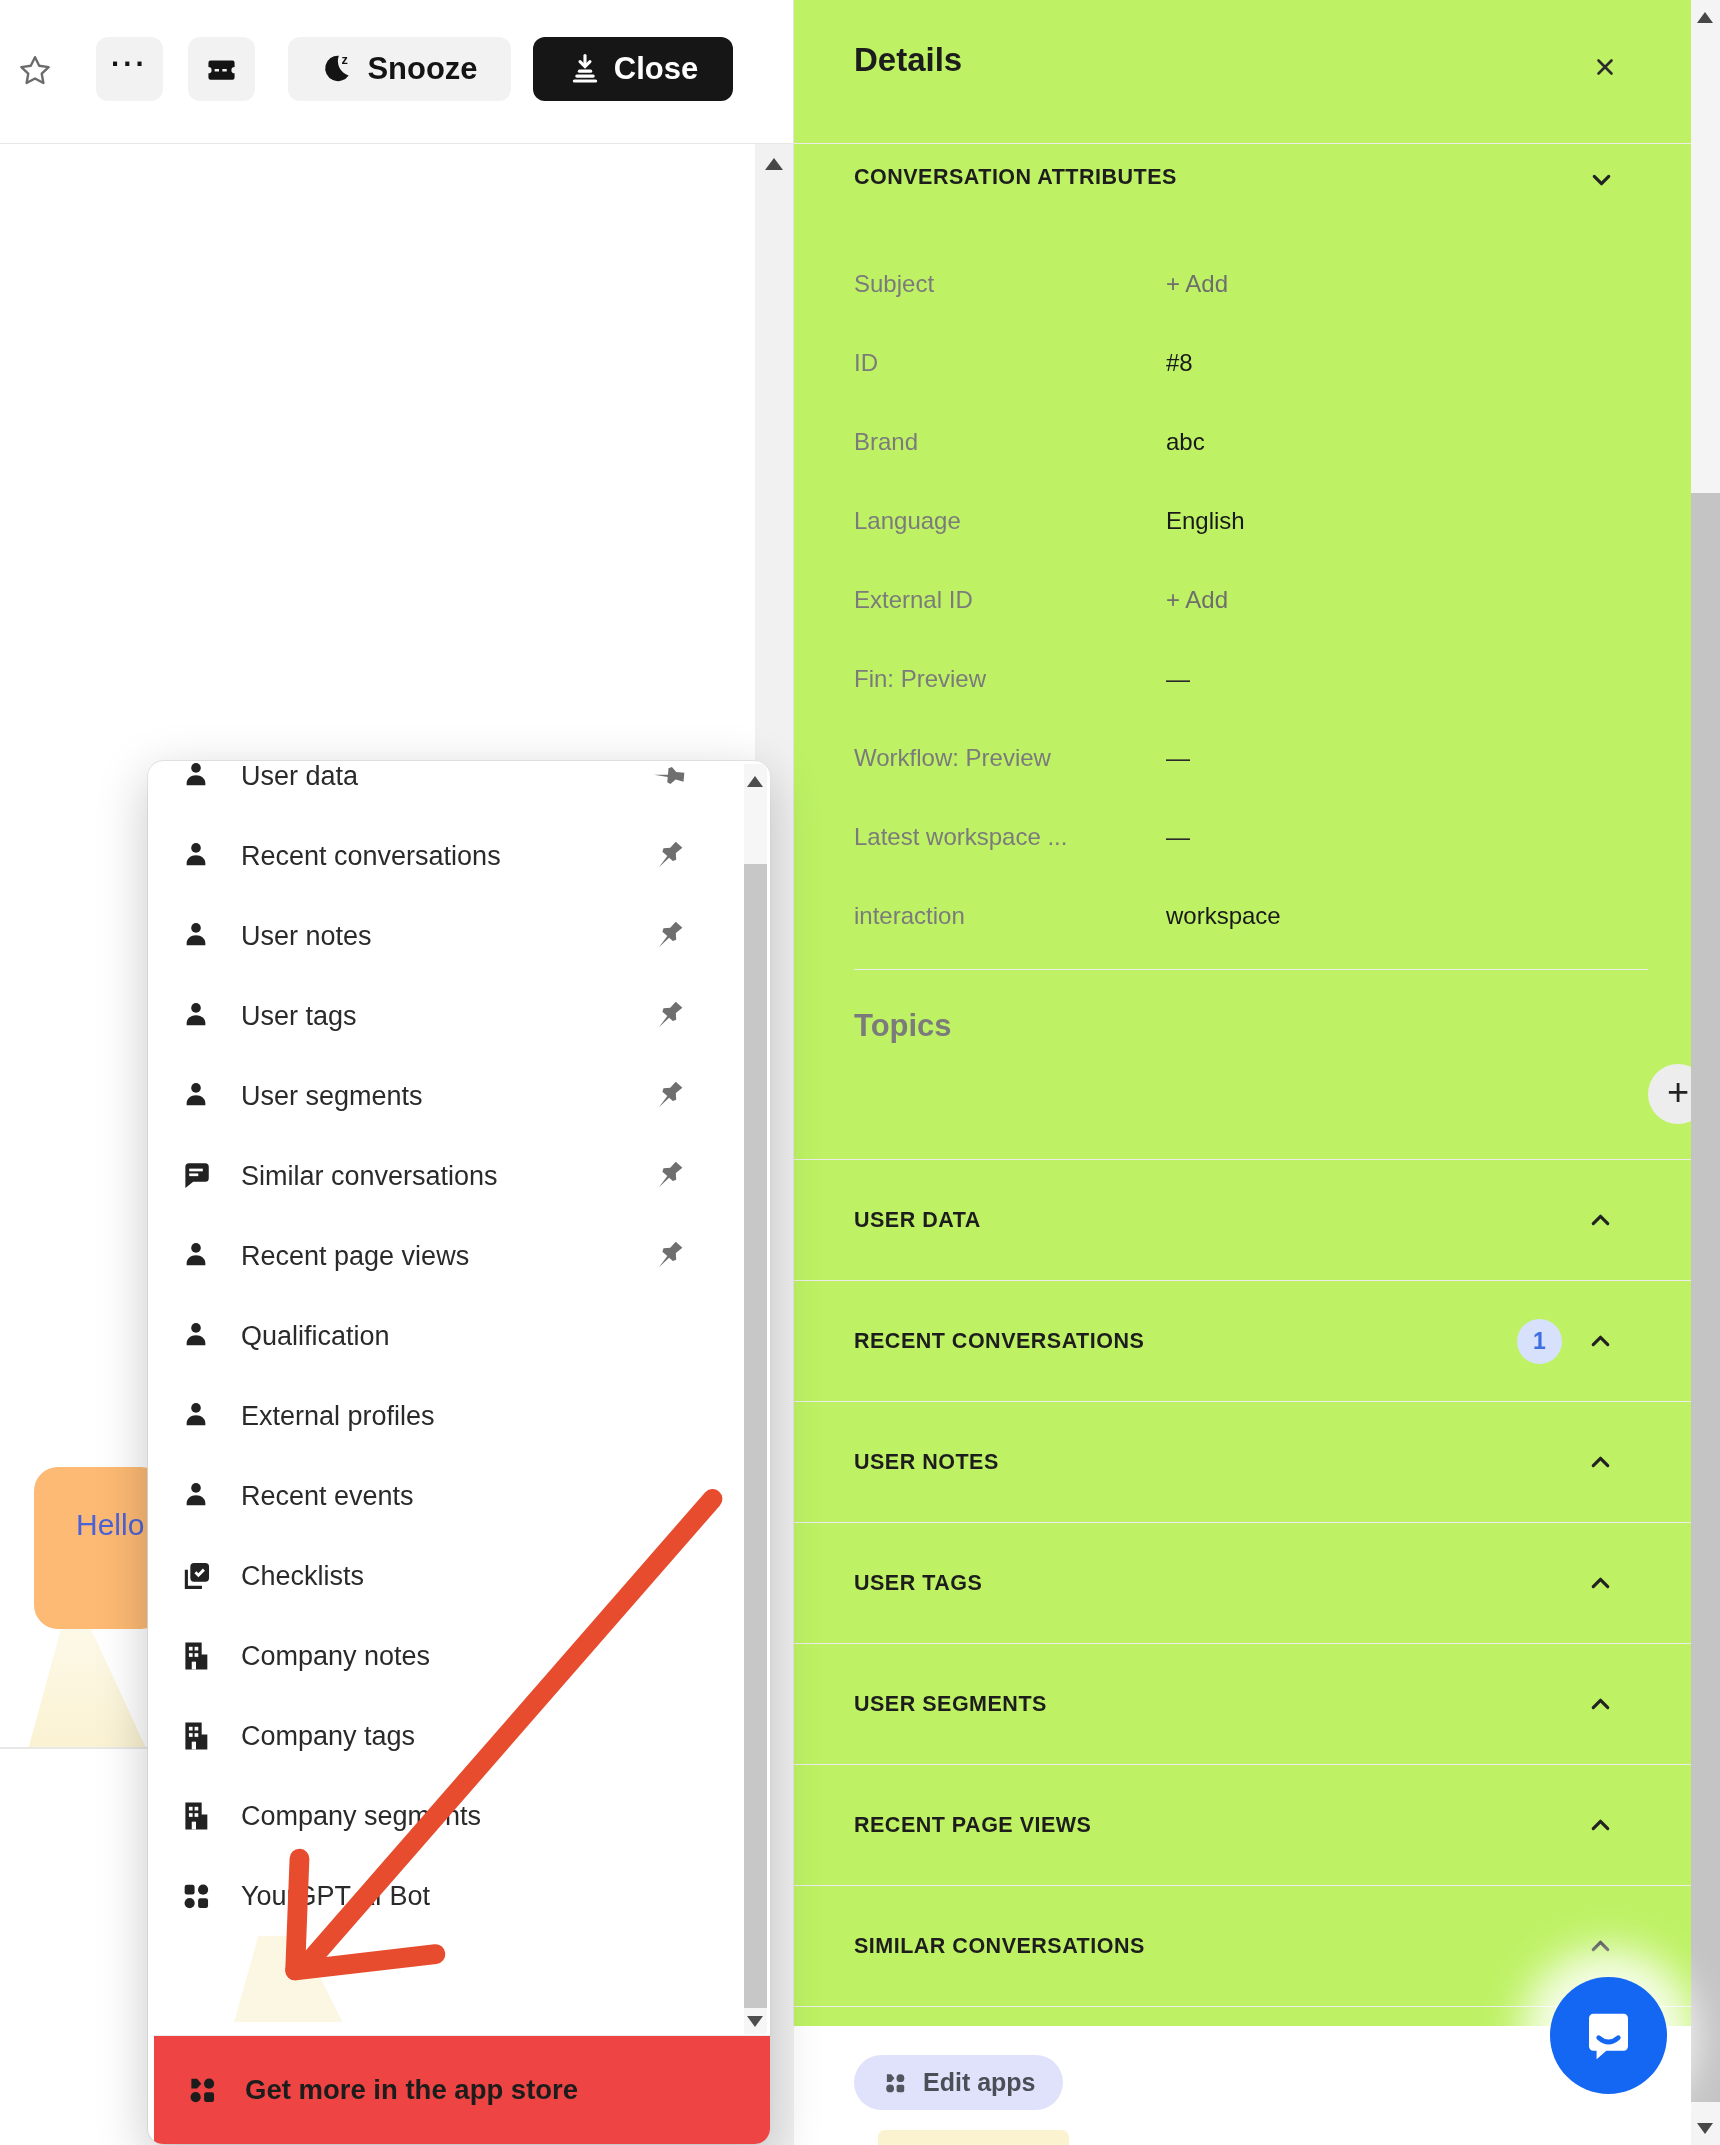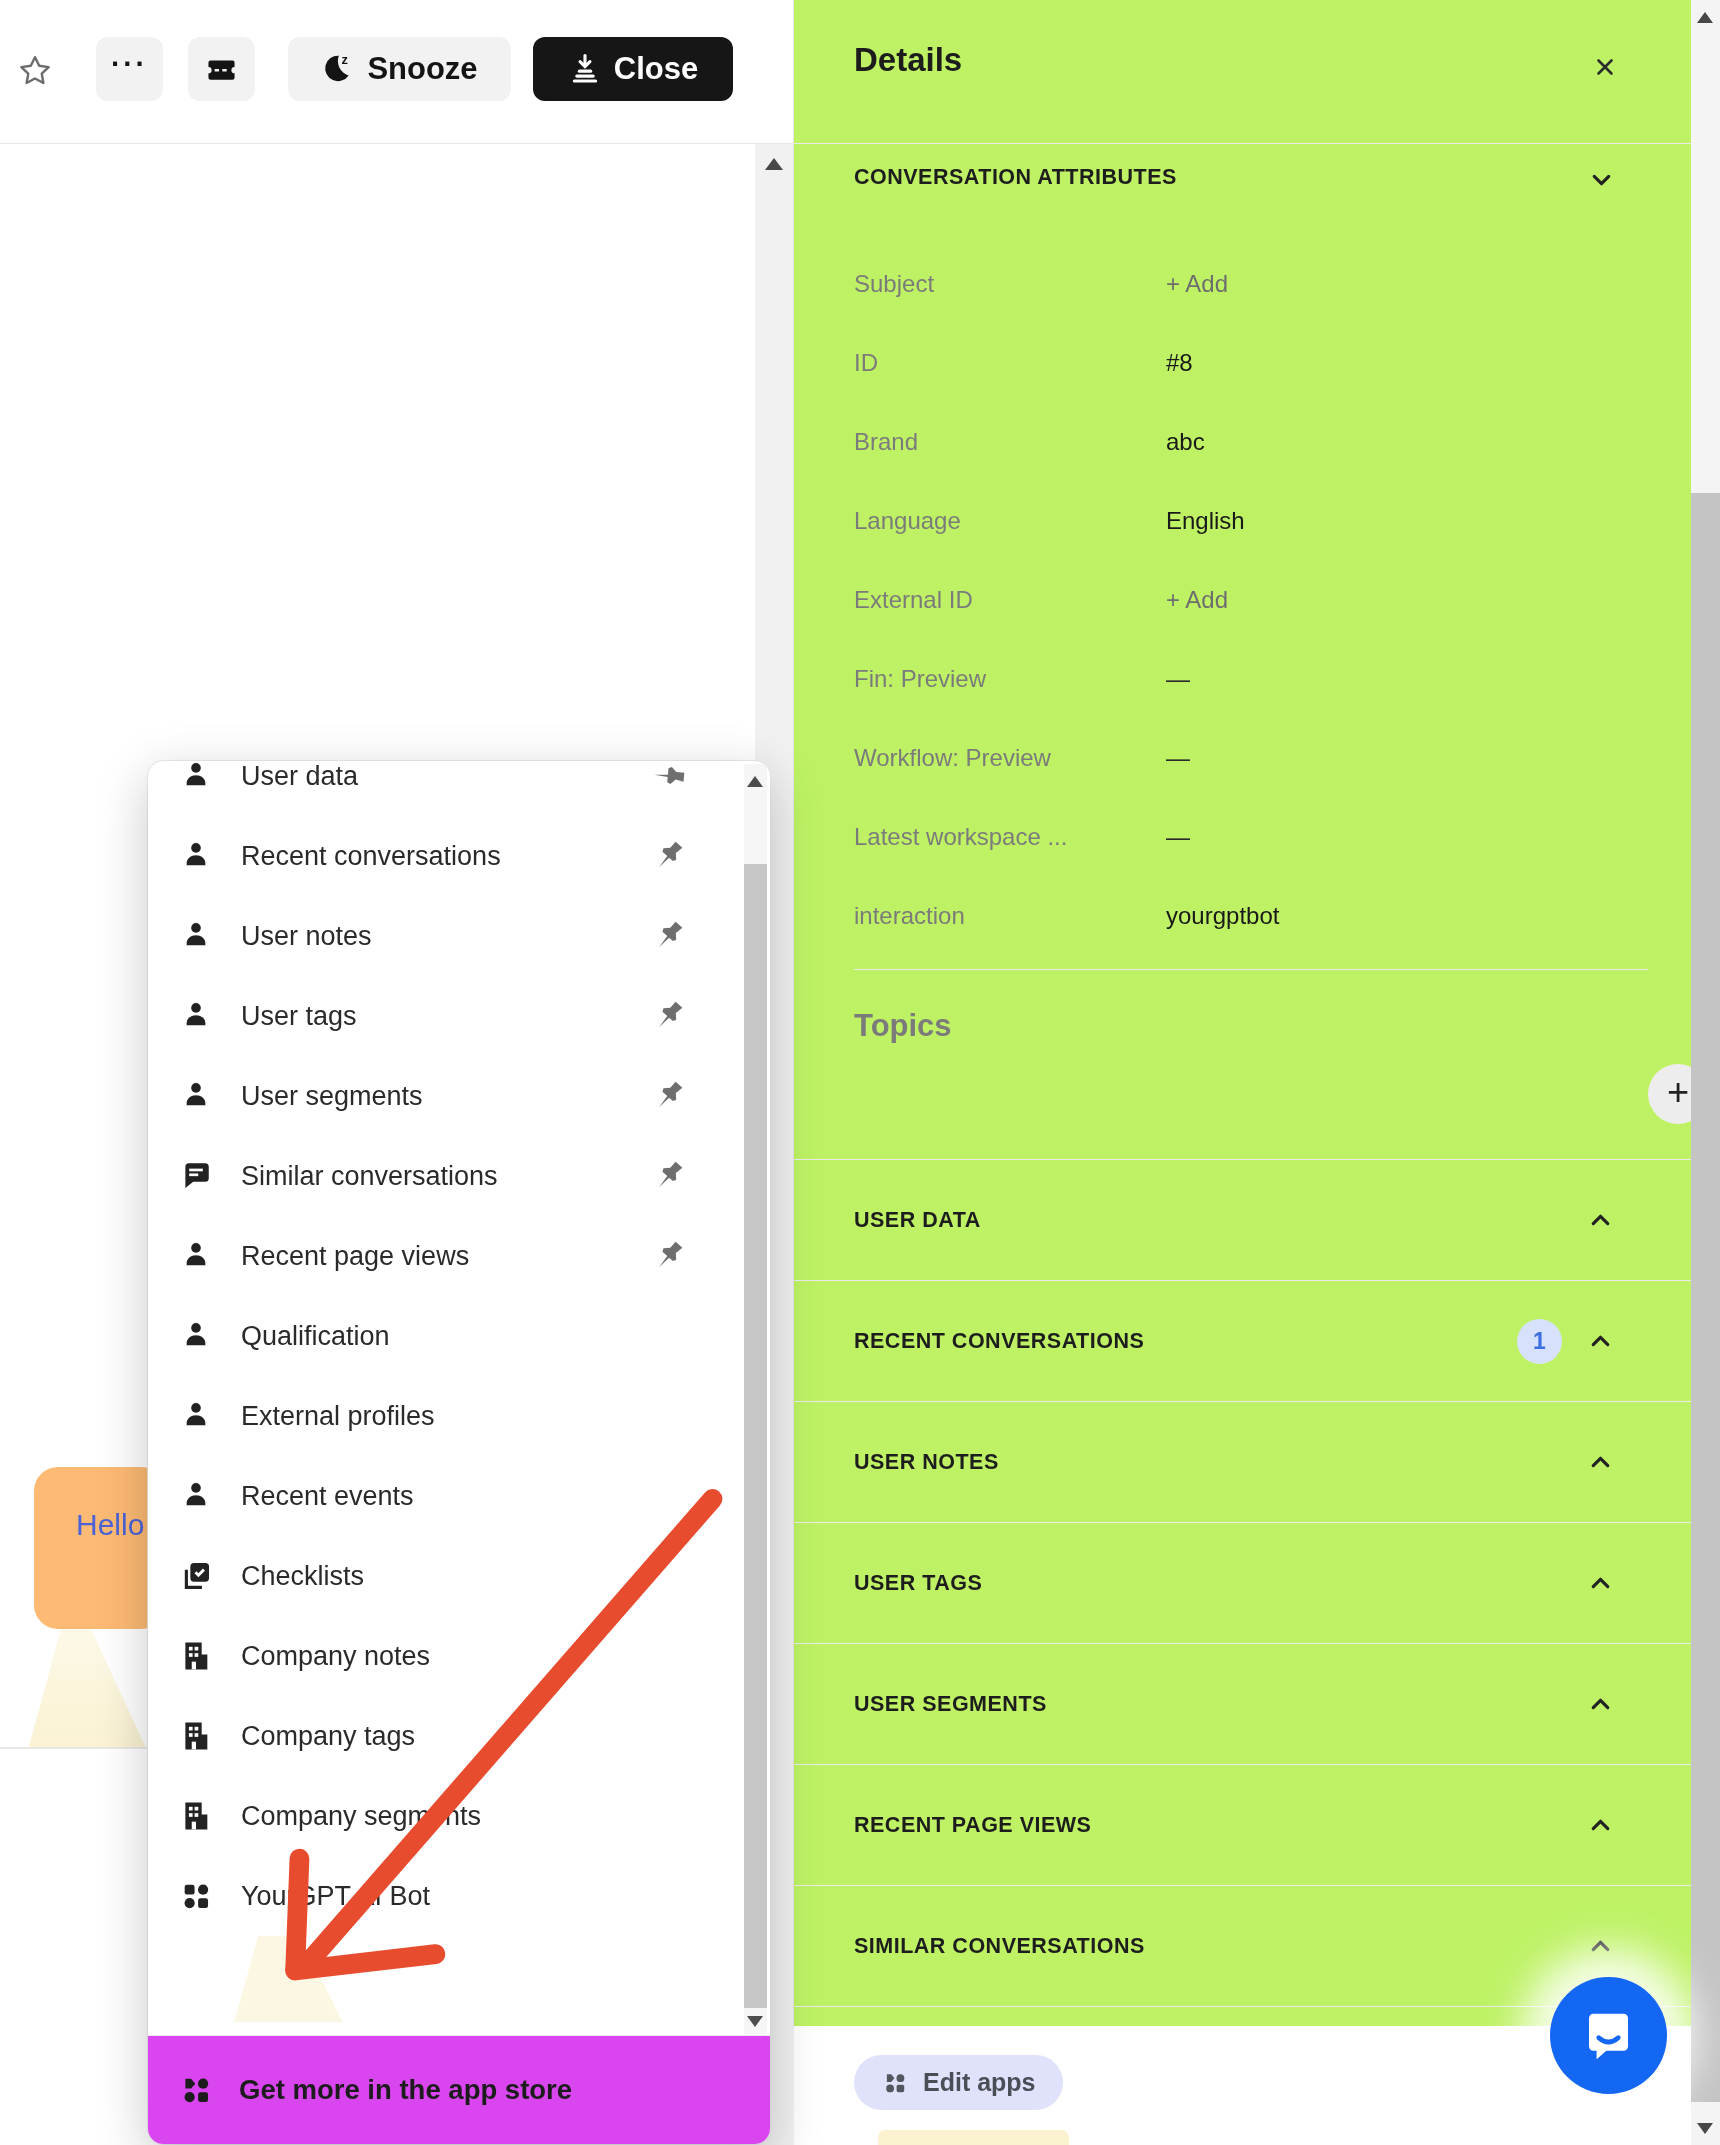--- a/index.html
+++ b/index.html
@@ -43,21 +43,21 @@
   .menu-row[data-icon="apps"] .ic-apps{display:flex;}
   .menu-row .m-label{margin-left:26px;font-size:27px;color:#2a2a2a;}
   .menu-row .pin{position:absolute;right:83px;top:50%;margin-top:-18px;width:36px;height:36px;display:none;color:#6f6f6f;}
   .menu-row[data-pinned] .pin{display:flex;}
   .menu-row .pin svg{width:36px;height:36px;transform:rotate(42deg);}
   .menu-row[data-pinned="alt"] .pin svg{transform:rotate(95deg);}
   .menu-scrollbar{position:absolute;right:3.4px;top:3.4px;width:22.4px;bottom:110px;background:#f6f6f6;}
   .menu-scrollbar .up{position:absolute;left:2.6px;top:12px;width:0;height:0;border-left:8.6px solid transparent;border-right:8.6px solid transparent;border-bottom:11.2px solid #4d4d4d;}
   .menu-scrollbar .thumb{position:absolute;left:0;top:100px;width:22.4px;height:1144px;background:#c7c7c7;}
   .menu-scrollbar .down{position:absolute;left:2.6px;bottom:6.9px;width:0;height:0;border-left:8.6px solid transparent;border-right:8.6px solid transparent;border-top:11.2px solid #4d4d4d;}
-  .menu-footer{position:absolute;left:0;bottom:0;right:0;height:108px;border-top:0.9px solid #ececec;display:flex;align-items:center;padding-left:29px;cursor:pointer;background:#d946ef;}
+  .menu-footer{position:absolute;left:6px;bottom:0;right:0;height:108px;border-top:0.9px solid #ececec;display:flex;align-items:center;padding-left:29px;cursor:pointer;background:#ef4444;}
   .menu-footer .mi{width:38px;height:38px;display:flex;align-items:center;justify-content:center;color:#1c1c1c;}
   .menu-footer .mi svg{width:34px;height:34px;}
   .menu-footer .f-label{margin-left:24px;font-size:27.5px;font-weight:bold;color:#1c1c1c;}
   
   .anno{position:absolute;left:0;top:0;width:1721px;height:2146px;pointer-events:none;z-index:20;}
   
   .details{position:absolute;left:793px;top:0;width:897px;height:2026px;background:#bef264;border-left:0.9px solid #e3e3e3;}
   .d-header{position:absolute;left:0;top:0;right:0;height:143px;border-bottom:0.9px solid #ececec;}
   .d-title{position:absolute;left:60px;top:41px;font-size:33px;font-weight:bold;color:#1c1c1c;}
   .d-close{position:absolute;left:792px;top:48px;width:38px;height:38px;display:flex;align-items:center;justify-content:center;cursor:pointer;}
@@ -430,21 +430,21 @@
       <div class="att-row" data-type="dash">
       <span class="a-label">Workflow: Preview</span>
       <span class="a-value">—</span>
     </div>
       <div class="att-row" data-type="dash">
       <span class="a-label">Latest workspace ...</span>
       <span class="a-value">—</span>
     </div>
       <div class="att-row" data-type="text">
       <span class="a-label">interaction</span>
-      <span class="a-value">yourgptbot</span>
+      <span class="a-value">workspace</span>
     </div>
   </div>
 
   <div class="div-1"></div>
   <div class="topics-label">Topics</div>
   <div class="topics-add">+</div>
   <div class="div-2"></div>
 
   <div class="sections">
     <div class="sec-row">

